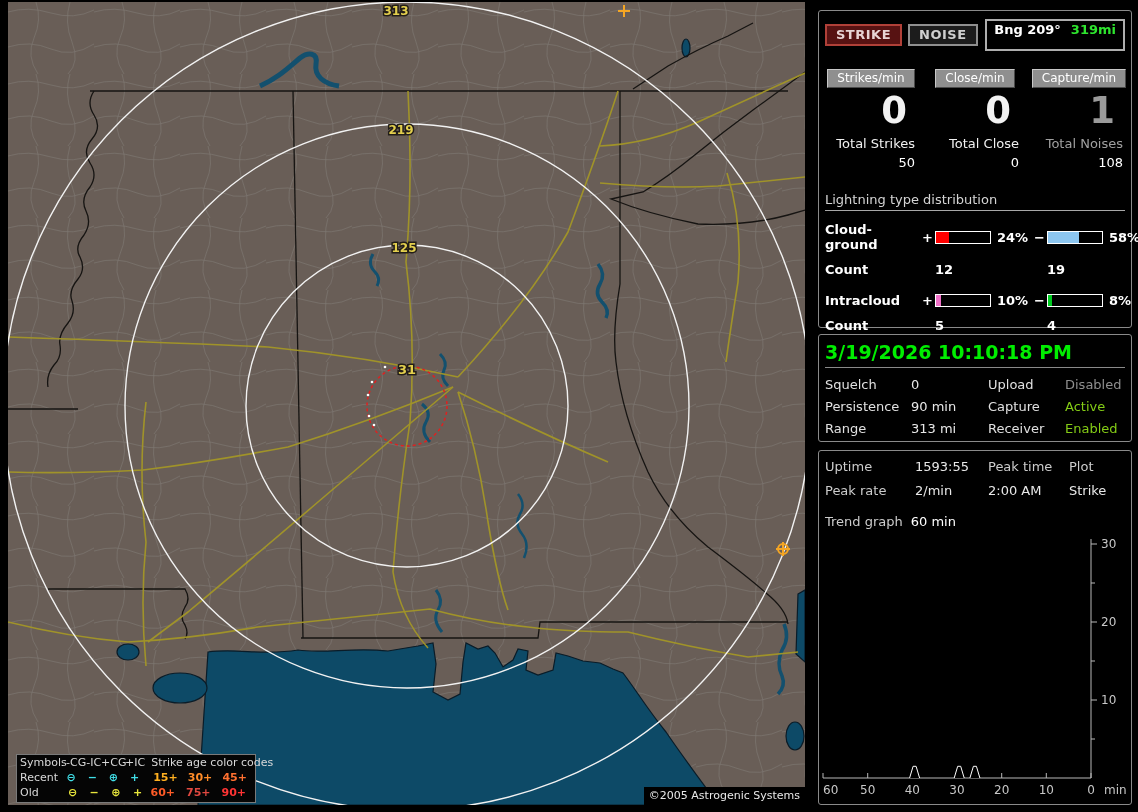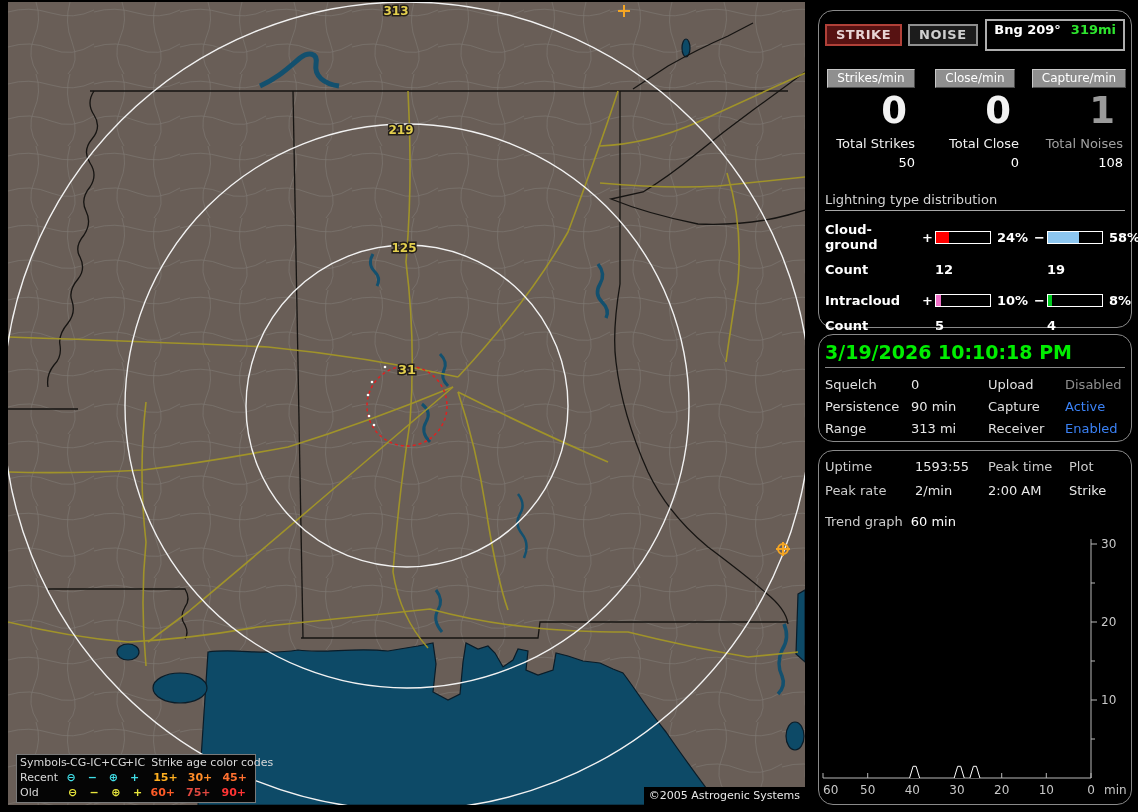--- a/index.html
+++ b/index.html
@@ -15,21 +15,21 @@
   .lg-c0{width:46px;padding-left:3px;}
   .lg-c{width:24px;text-align:center;}
   .lg-age{width:37px;text-align:left;padding-left:2px;font-weight:bold;}
   .lg-head{padding-left:6px;}
   .cyan{color:#40dfe8;font-weight:bold;}
   .yel{color:#e8e63c;font-weight:bold;}
   .age1{color:#ffb020;} .age2{color:#ff8c28;} .age3{color:#ff7030;}
   .age4{color:#ff5c28;} .age5{color:#e04840;} .age6{color:#ff3434;}
   #copyright{right:0;bottom:0;background:#000;color:#e8e8e8;font-size:11px;padding:2px 5px 3px 5px;}
   
-  .panel{position:absolute;left:818px;width:314px;background:#000;border:1px solid #8a8a8a;border-radius:15px;box-sizing:border-box;}
+  .panel{position:absolute;left:818px;width:314px;background:#000;border:1px solid #8a8a8a;border-radius:3px;box-sizing:border-box;}
   #panel-top{top:10px;height:318px;}
   #panel-time{top:334px;height:108px;}
   #panel-stats{top:450px;height:355px;}
   .hdr-row{display:flex;align-items:center;padding:8px 6px 0 6px;}
   .btn{font-weight:bold;font-size:13px;padding:1px 9px 2px 9px;cursor:pointer;letter-spacing:.5px;}
   #strike-btn{background:#571212;border:2px solid #b04038;color:#e8d4d4;}
   #noise-btn{background:#1c1c1c;border:2px solid #8f8f8f;color:#cfcfcf;margin-left:6px;}
   #bng-box{margin-left:auto;background:#000;border:2px solid #aeaeae;font-weight:bold;font-size:13px;padding:1px 7px 12px 7px;color:#fff;}
   #bng-box .rng{color:#2ee52e;margin-left:10px;}
   .cnt-grid{display:grid;grid-template-columns:1fr 1fr 1fr;margin-top:16px;}
@@ -47,21 +47,21 @@
   .bar{position:relative;width:54px;height:11px;border:1px solid #fff;background:#000;}
   .bar>div{position:absolute;left:0;top:0;bottom:0;}
   .f-red{background:#ff0000;} .f-blue{background:#8cc6f0;} .f-pink{background:#f070c8;} .f-green{background:#00cc22;}
   .pct{padding-left:5px;}
   .count-grid{display:grid;grid-template-columns:97px 13px 57px 42px 13px 57px 1fr;margin:10px 4px 0 6px;color:#fff;font-size:13px;font-weight:bold;}
   
   #datetime{color:#00ee00;font-size:19px;font-weight:bold;margin:6px 6px 0 6px;border-bottom:1px solid #8a8a8a;padding-bottom:4px;}
   .kv-grid{display:grid;grid-template-columns:86px 77px 77px 1fr;color:#e8e8e8;font-size:13px;
     margin:9px 6px 0 6px;row-gap:7px;}
   .kv-grid .lab{color:#e0e0e0;}
-  .v-dim{color:#8f8f8f;} .v-green{color:#3b82f6;}
+  .v-dim{color:#8f8f8f;} .v-green{color:#84cc16;}
   
   .st-grid{display:grid;grid-template-columns:90px 73px 81px 1fr;color:#e8e8e8;font-size:13px;margin:8px 6px 0 6px;row-gap:9px;}
   .st-grid .lab{color:#cccccc;}
   .trend-row{display:flex;color:#cccccc;font-size:13px;margin:16px 6px 0 6px;}
   .trend-row .val{color:#fff;margin-left:8px;}
   #graph-svg{position:absolute;left:0;top:55px;}
   .axis{stroke:#b8b8b8;stroke-width:1;fill:none;}
   .tick-lab{fill:#c8c8c8;font-size:12px;font-family:"DejaVu Sans",sans-serif;}
   .peak{stroke:#fff;stroke-width:1;fill:#000;}
   

